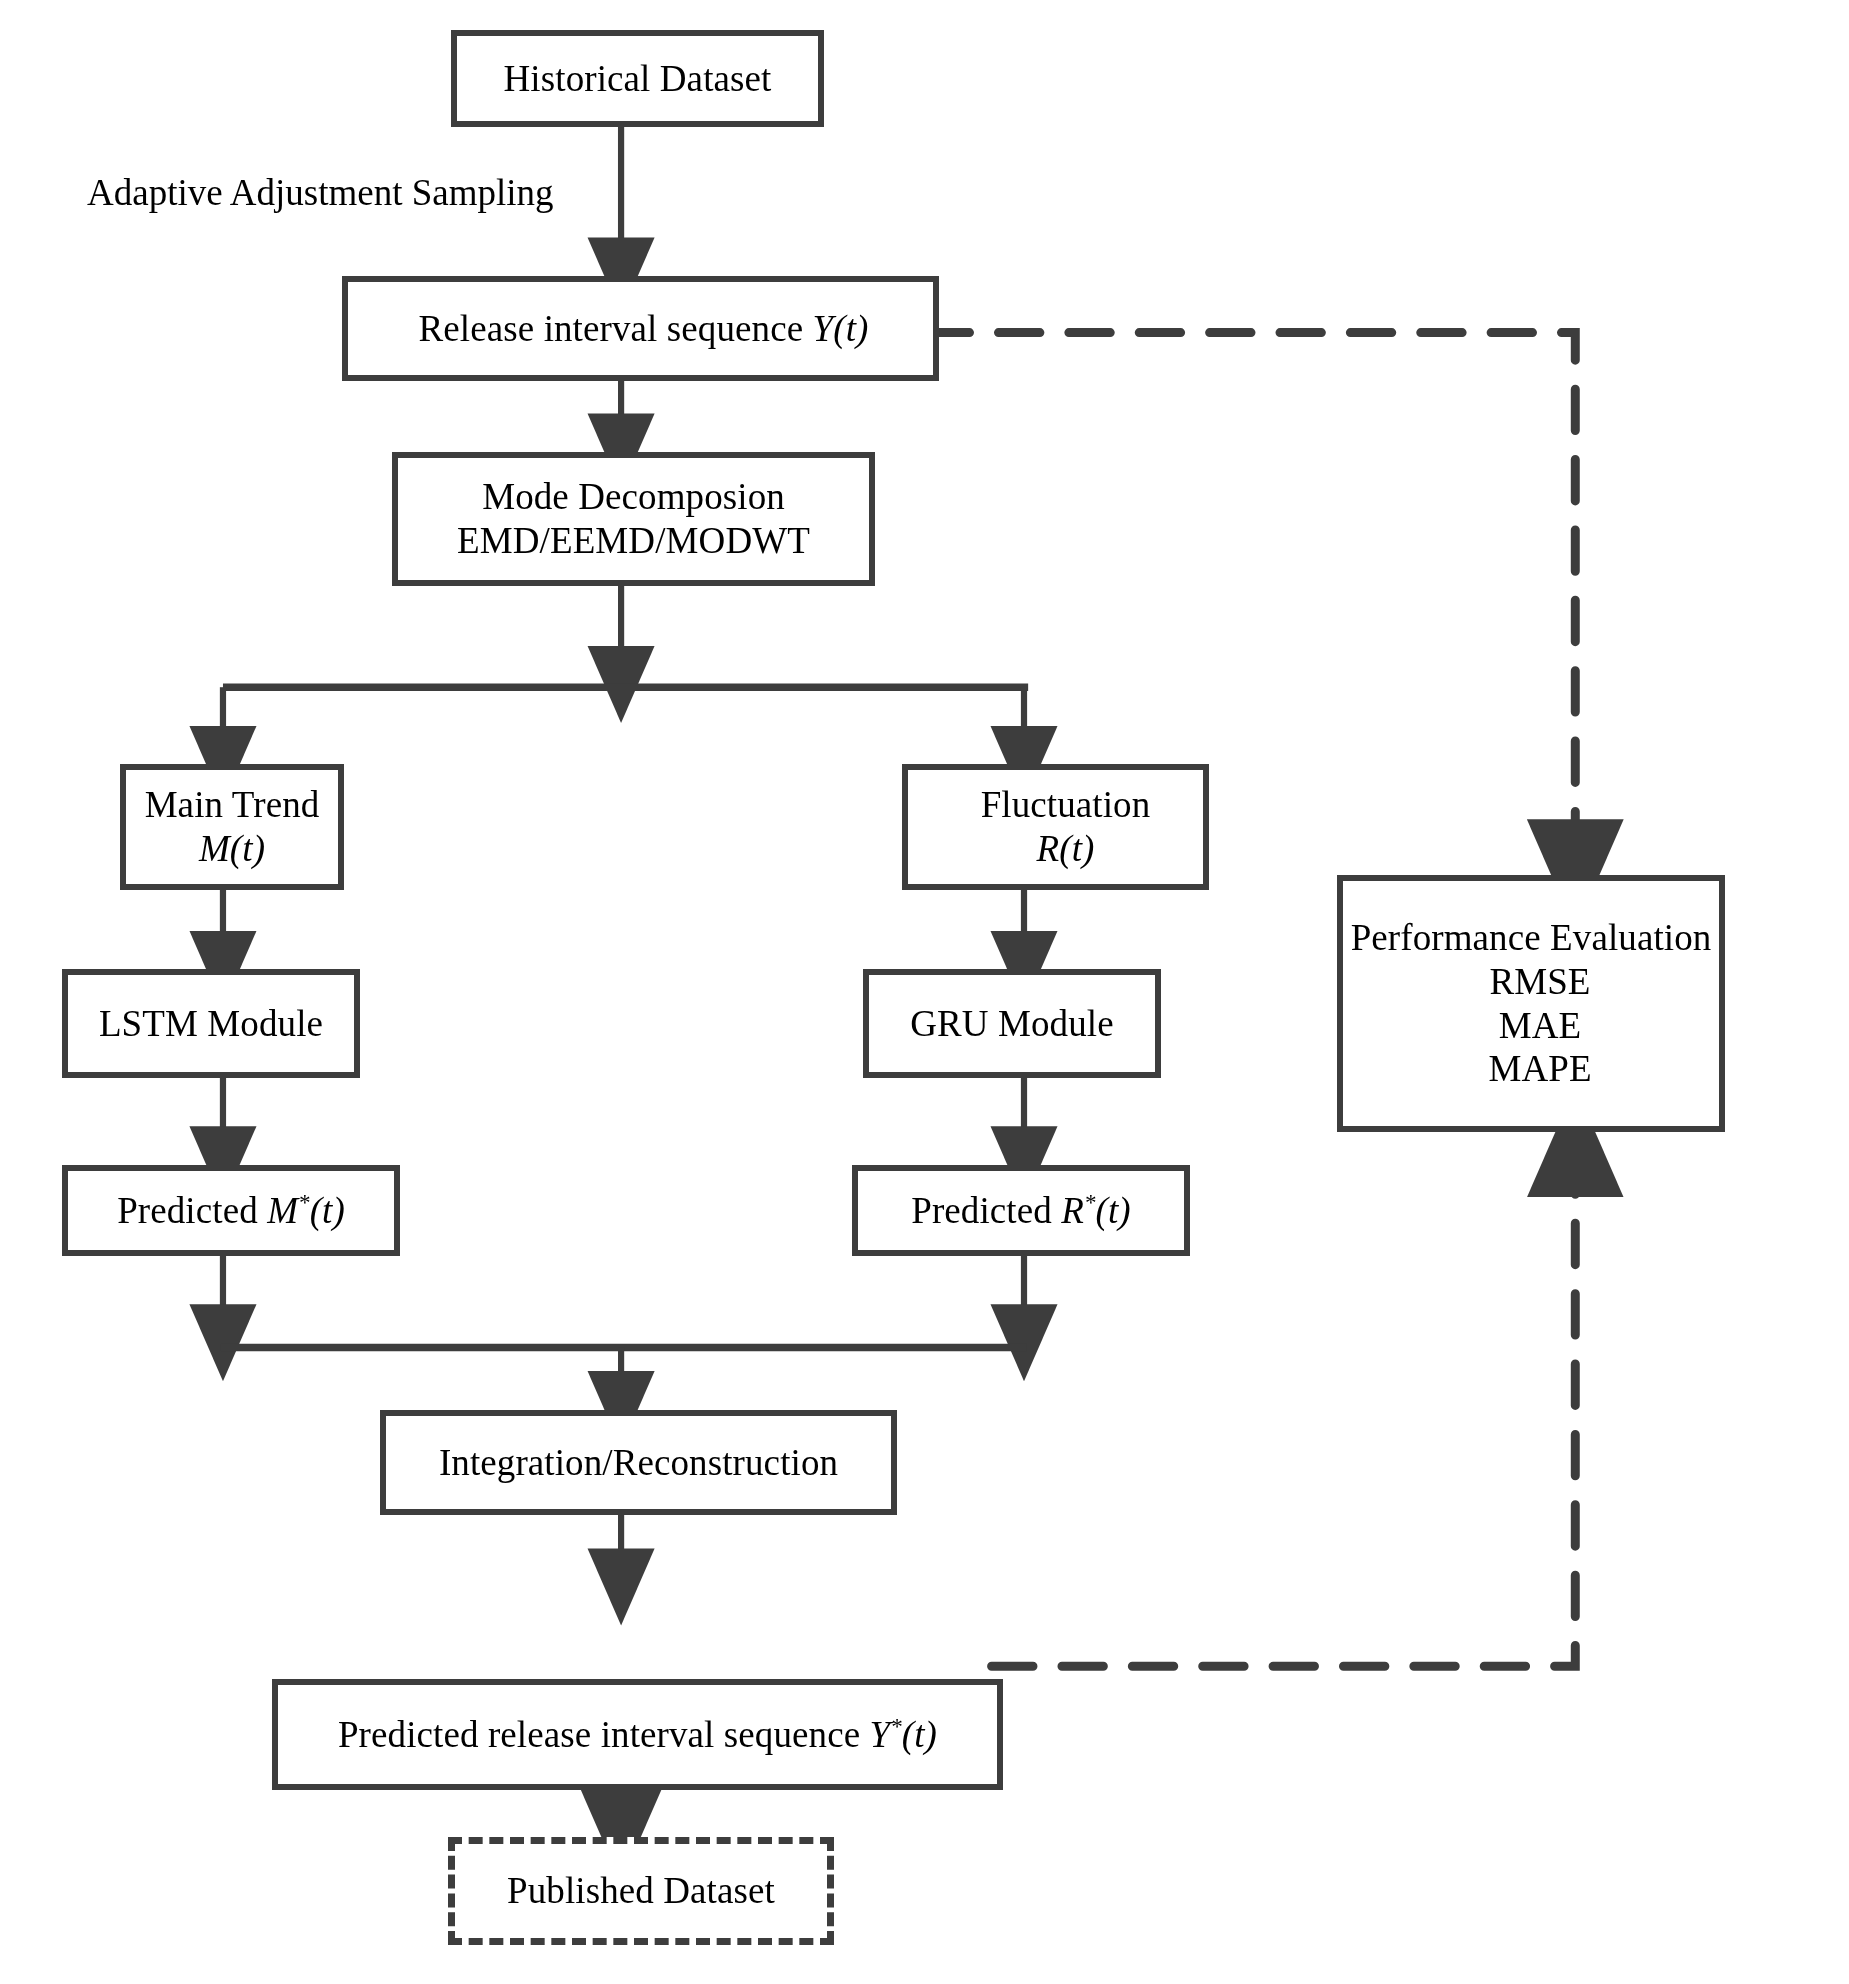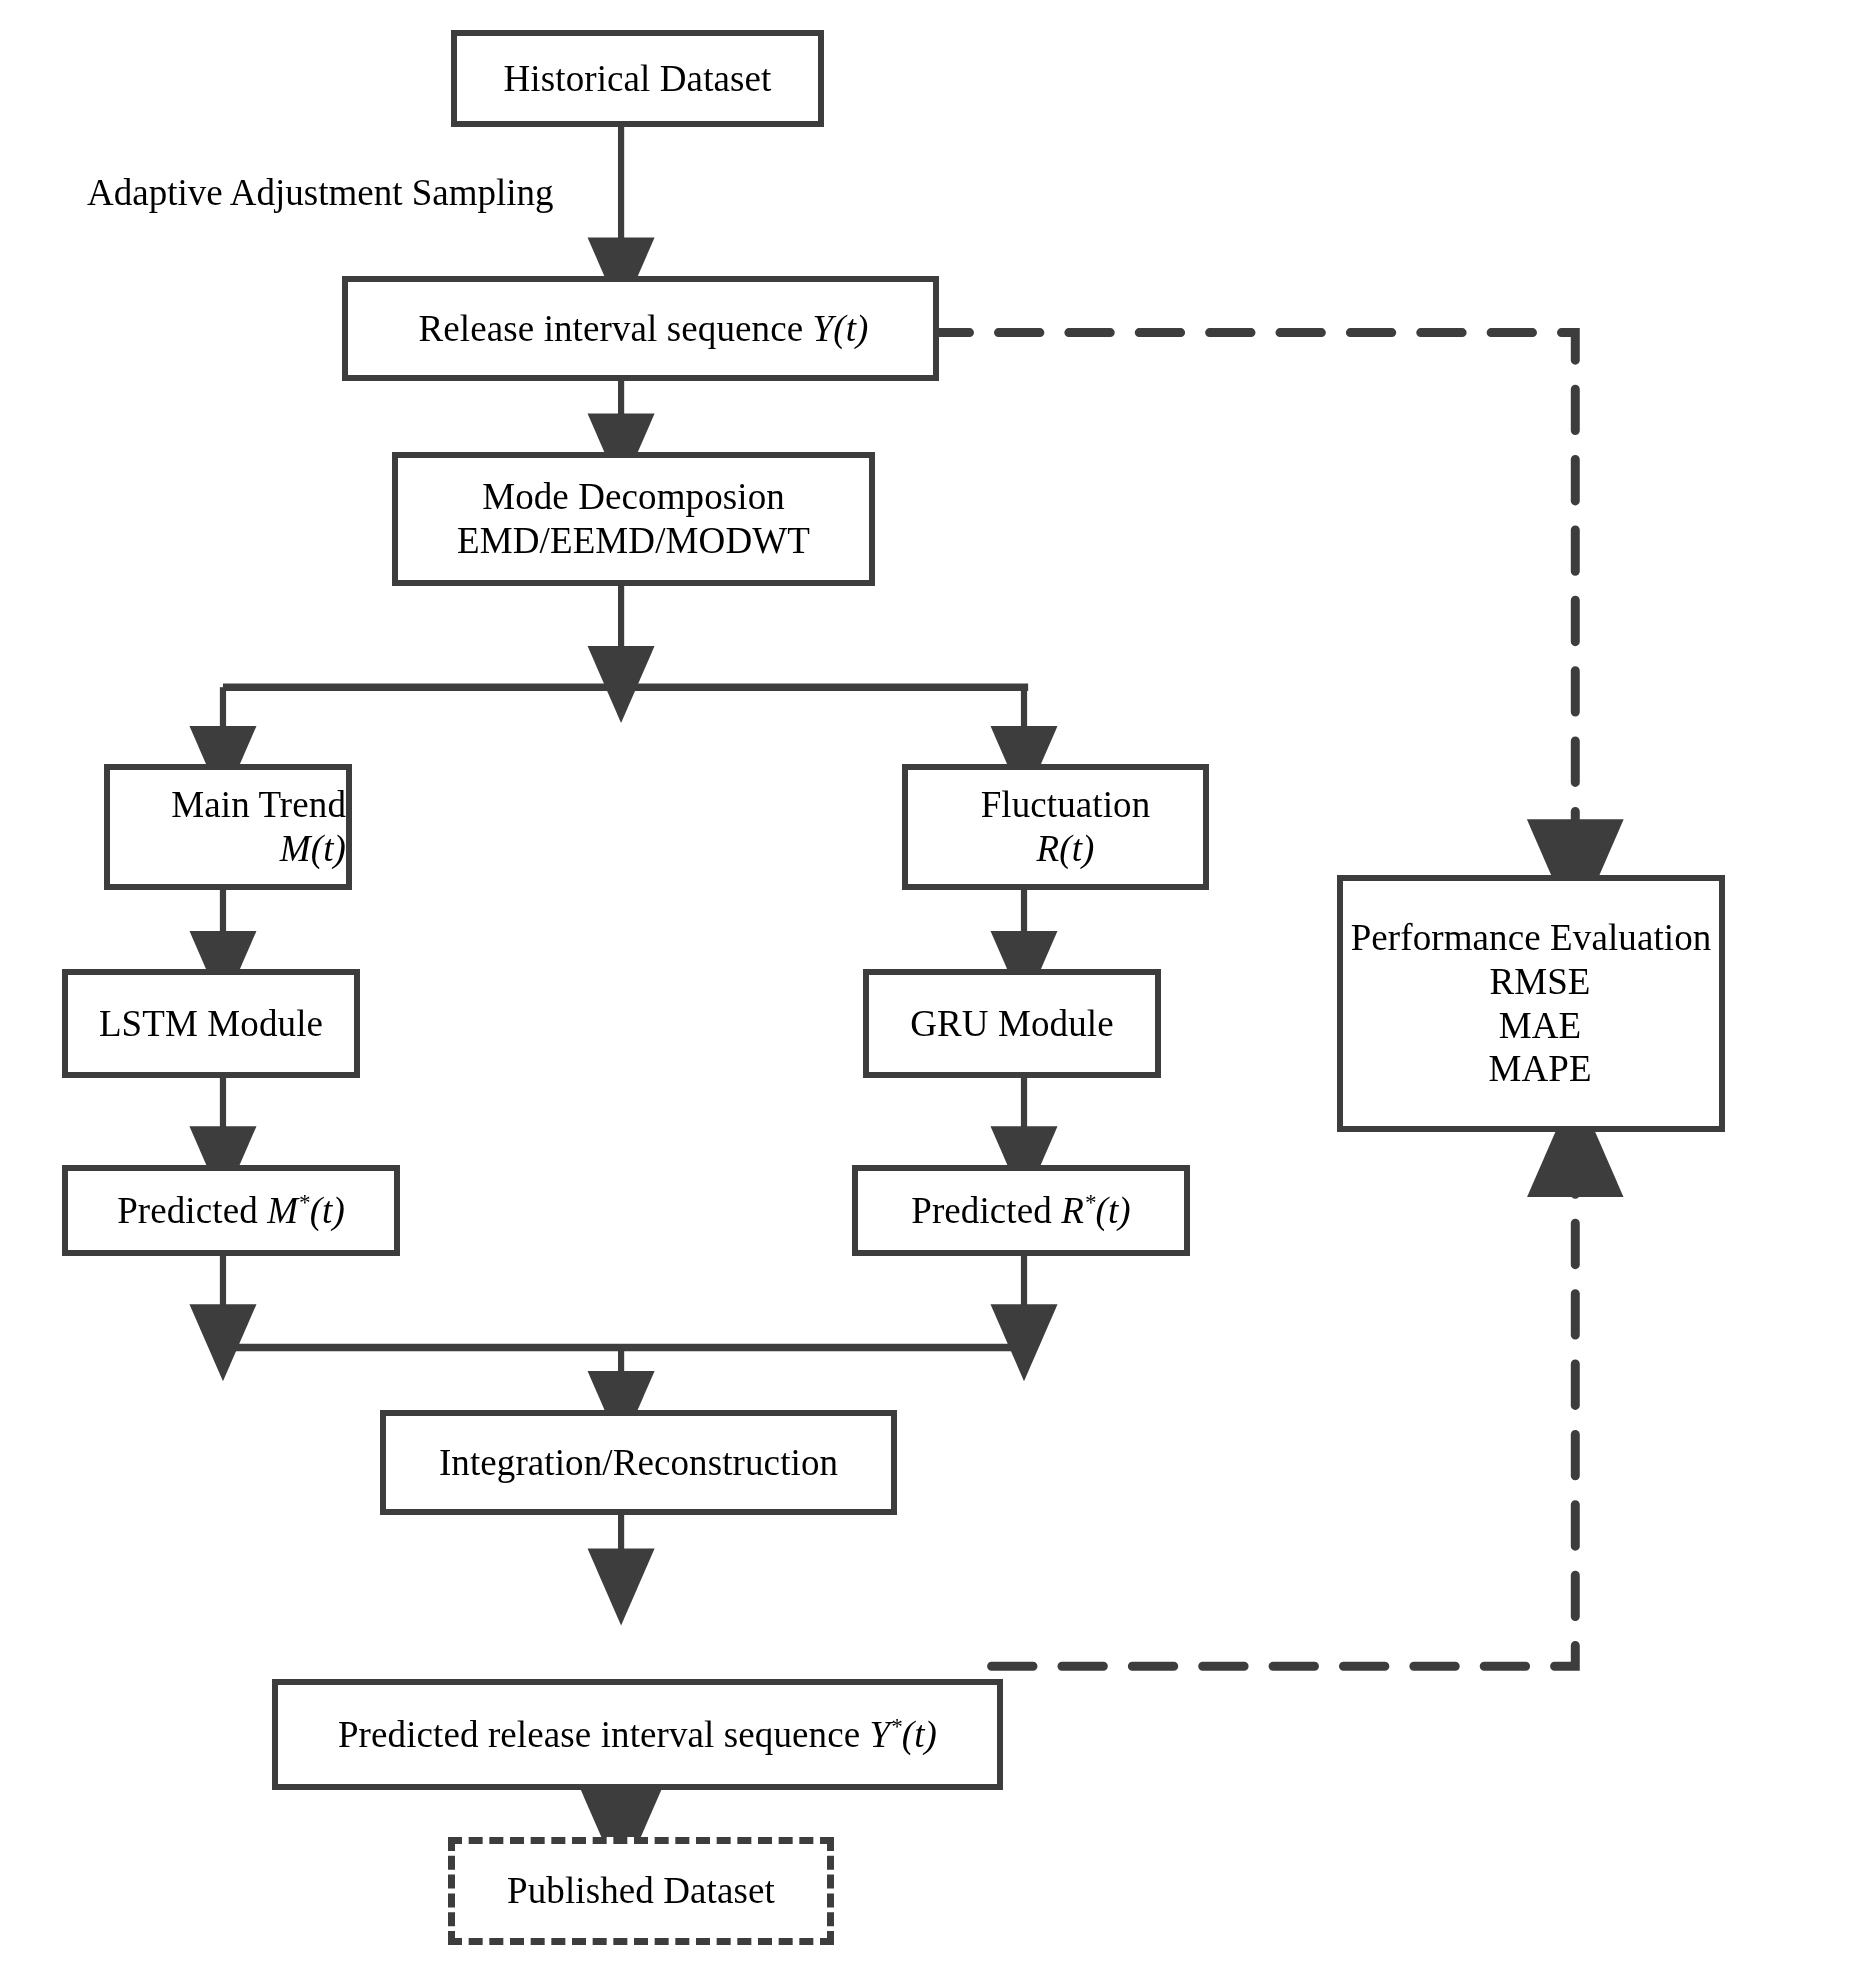--- a/index.html
+++ b/index.html
@@ -106,21 +106,21 @@
 
   <div class="node" style="left:330px; top:276px; width:597px; height:105px;padding-left:6px;">
     <span class="ln"><span>Release interval sequence </span><span class="ital">Y(t)</span></span>
   </div>
 
   <div class="node" style="left:380px; top:452px; width:483px; height:134px;">
     <span class="ln">Mode Decomposion</span>
     <span class="ln">EMD/EEMD/MODWT</span>
   </div>
 
-  <div class="node" style="left:92px; top:764px; width:248px; height:126px;align-items:flex-end;">
+  <div class="node" style="left:108px; top:764px; width:224px; height:126px;">
     <span class="ln">Main Trend</span>
     <span class="ln ital">M(t)</span>
   </div>
 
   <div class="node" style="left:890px; top:764px; width:307px; height:126px;padding-left:20px;">
     <span class="ln">Fluctuation</span>
     <span class="ln ital">R(t)</span>
   </div>
 
   <div class="node" style="left:50px; top:969px; width:298px; height:109px;">

